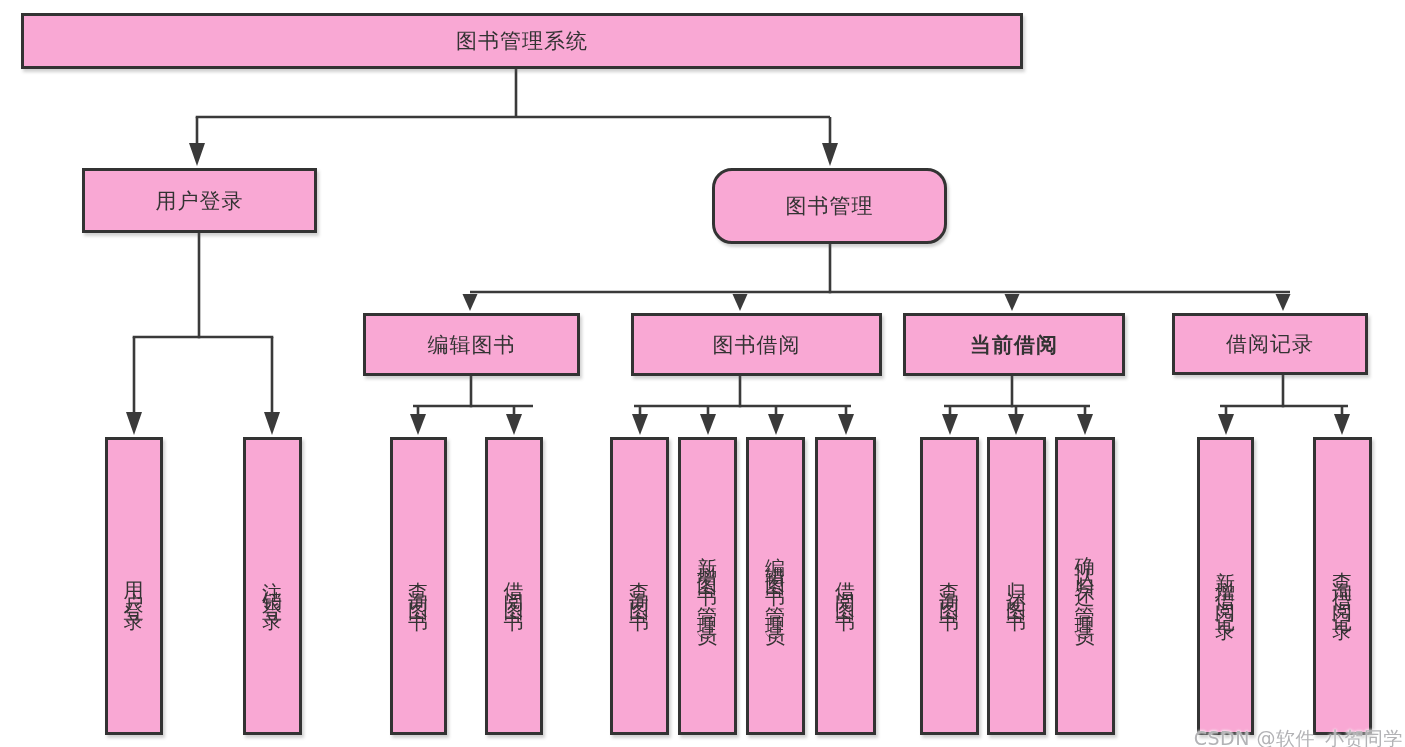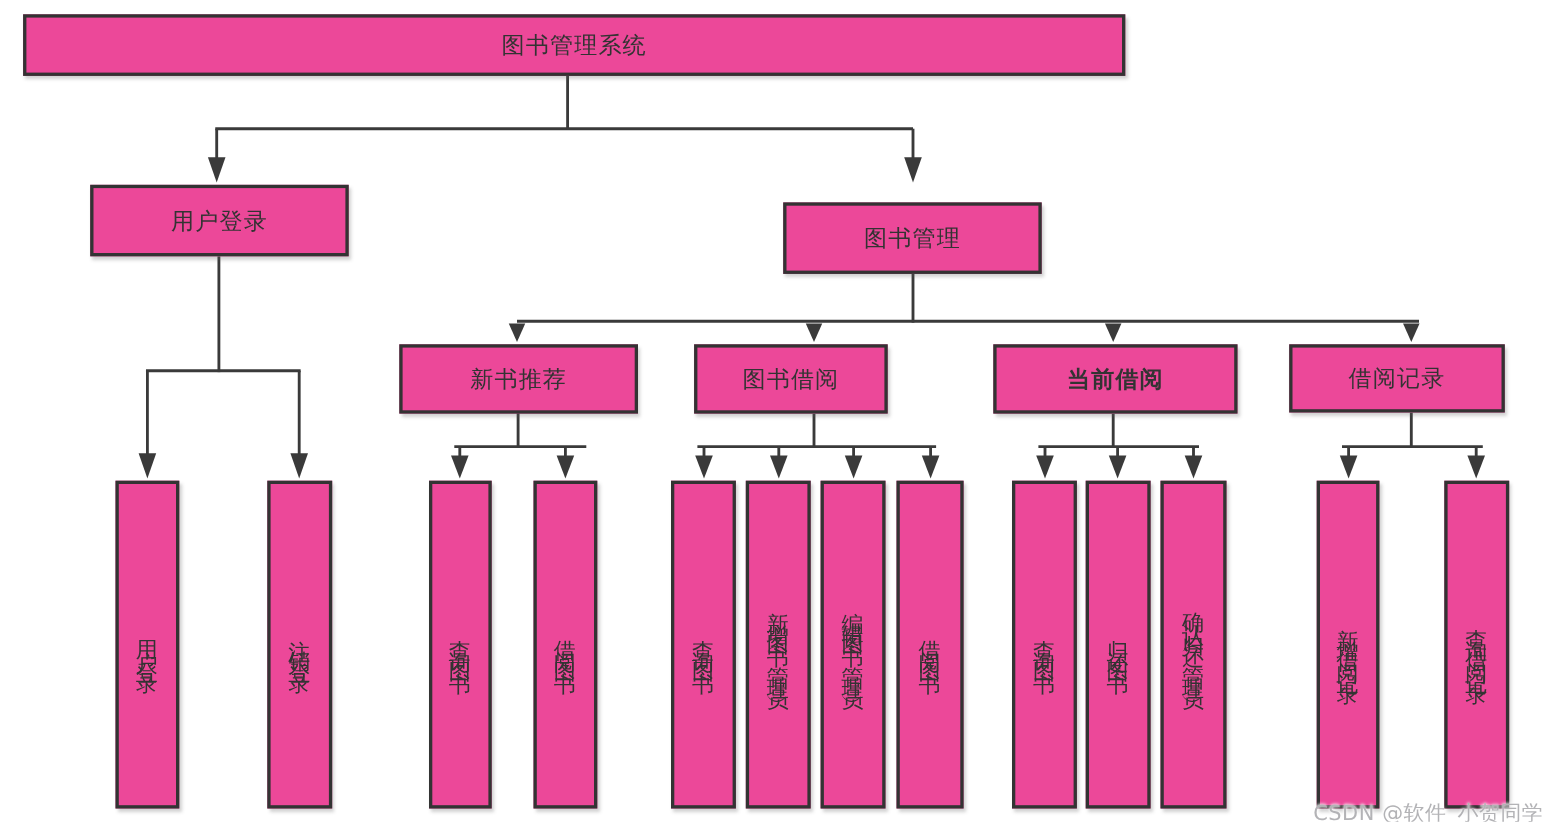--- a/index.html
+++ b/index.html
@@ -9,21 +9,21 @@
     font-family:"DejaVu Sans","Liberation Sans",sans-serif;
     color:var(--text,#333);
   }
   .stage{position:absolute;inset:0;width:1405px;height:747px;}
   svg.connectors{position:absolute;left:0;top:0;width:1405px;height:747px;color:var(--line,#3a3a3a);}
   svg.connectors path{stroke:currentColor;stroke-width:2.6;fill:none;}
   svg.connectors polygon{fill:currentColor;stroke:none;}
   .box{
     position:absolute;box-sizing:border-box;
     border:3px solid var(--border,#333);
-    background:#ec4899;
+    background:#f9a8d4;
     display:flex;align-items:center;justify-content:center;
     box-shadow:2px 3px 3px rgba(90,90,90,.28);
     text-align:right;
   }
   .box .lbl{display:block;}
   .h-box{font-size:21px;letter-spacing:1px;}
   .root-box{font-size:21px;letter-spacing:1px;}
   .v-box{
     writing-mode:vertical-rl;
     text-orientation:mixed;
@@ -105,28 +105,28 @@
       <polygon points="1334,414 1350,414 1342,435"></polygon>
   </svg>
 
   <div class="box root-box" style="left:21px;top:13px;width:1002px;height:56px;">
     <span class="lbl">图书管理系统</span>
   </div>
 
   <div class="box h-box" style="left:82px;top:168px;width:235px;height:65px;">
     <span class="lbl">用户登录</span>
   </div>
-  <div class="box h-box" style="left:712px;top:184px;width:235px;height:65px;">
+  <div class="box h-box" style="left:712px;top:168px;width:235px;height:76px;border-radius:20px;">
     <span class="lbl">图书管理</span>
   </div>
 
   <div class="box h-box" style="left:363px;top:313px;width:217px;height:63px;">
-    <span class="lbl">新书推荐</span>
+    <span class="lbl">编辑图书</span>
   </div>
-  <div class="box h-box" style="left:631px;top:313px;width:176px;height:63px;">
+  <div class="box h-box" style="left:631px;top:313px;width:251px;height:63px;">
     <span class="lbl">图书借阅</span>
   </div>
   <div class="box h-box" style="left:903px;top:313px;width:222px;height:63px;font-weight:bold;">
     <span class="lbl">当前借阅</span>
   </div>
   <div class="box h-box" style="left:1172px;top:313px;width:196px;height:62px;font-family:Liberation Mono, monospace;">
     <span class="lbl">借阅记录</span>
   </div>
 
   <div class="box v-box" style="left:105px;top:437px;width:58px;height:298px;">

